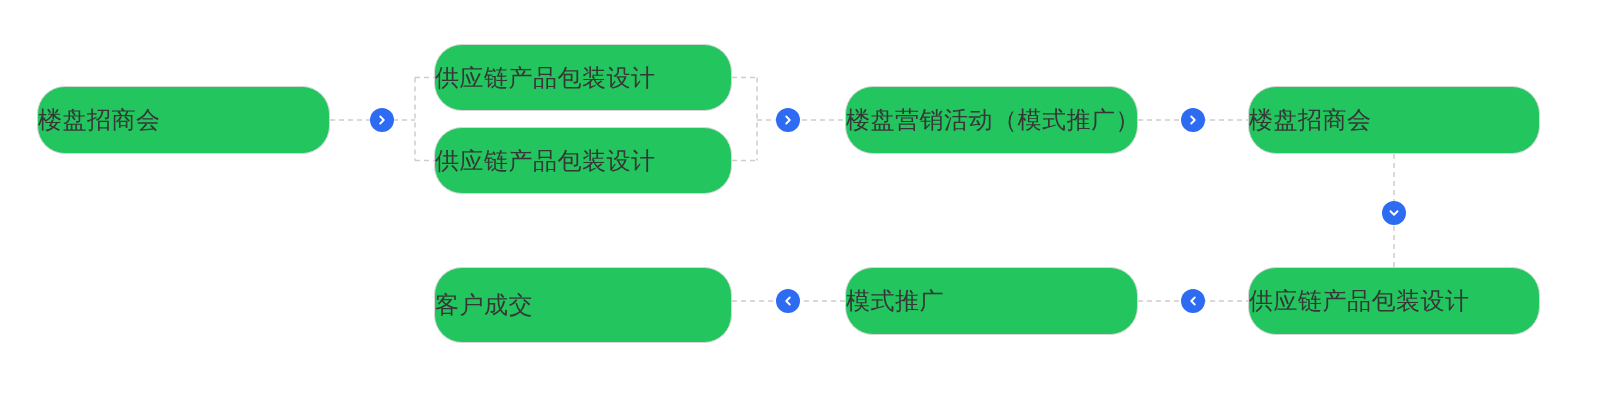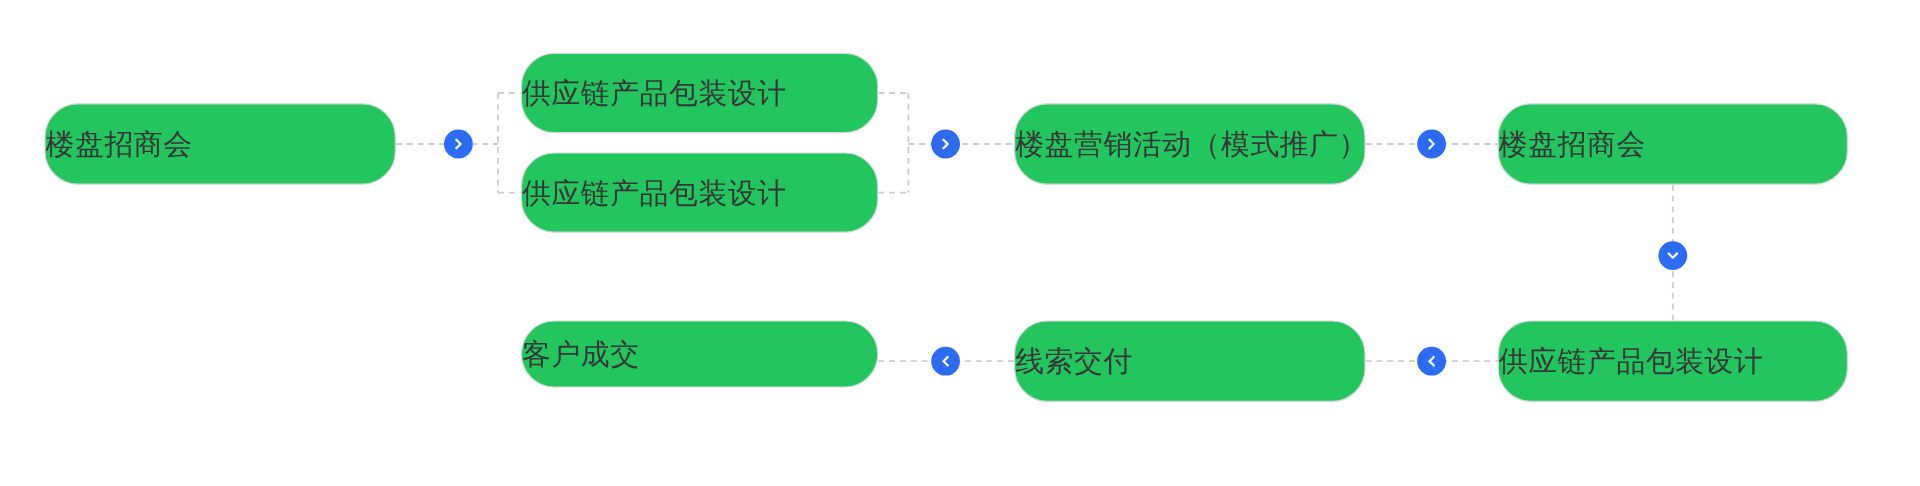--- a/index.html
+++ b/index.html
@@ -78,24 +78,24 @@
 
   <div class="node" style="left:1248px;top:86px;width:292px;height:68px">
     <span>楼盘招商会</span>
   </div>
 
   <div class="node" style="left:1248px;top:267px;width:292px;height:68px">
     <span>供应链产品包装设计</span>
   </div>
 
   <div class="node" style="left:845px;top:267px;width:293px;height:68px">
-    <span>线索交付</span>
+    <span>模式推广</span>
   </div>
 
-  <div class="node" style="left:434px;top:267px;width:298px;height:56px">
+  <div class="node" style="left:434px;top:267px;width:298px;height:76px">
     <span>客户成交</span>
   </div>
 
   <div class="arrow" style="left:370px;top:108px">
     <svg width="14" height="14" viewBox="0 0 24 24">
         <polyline points="9,6 15,12 9,18" stroke="#ffffff" stroke-width="3.2" fill="none" stroke-linecap="round" stroke-linejoin="round"></polyline>
       </svg>
   </div>
 
   <div class="arrow" style="left:776px;top:108px">

